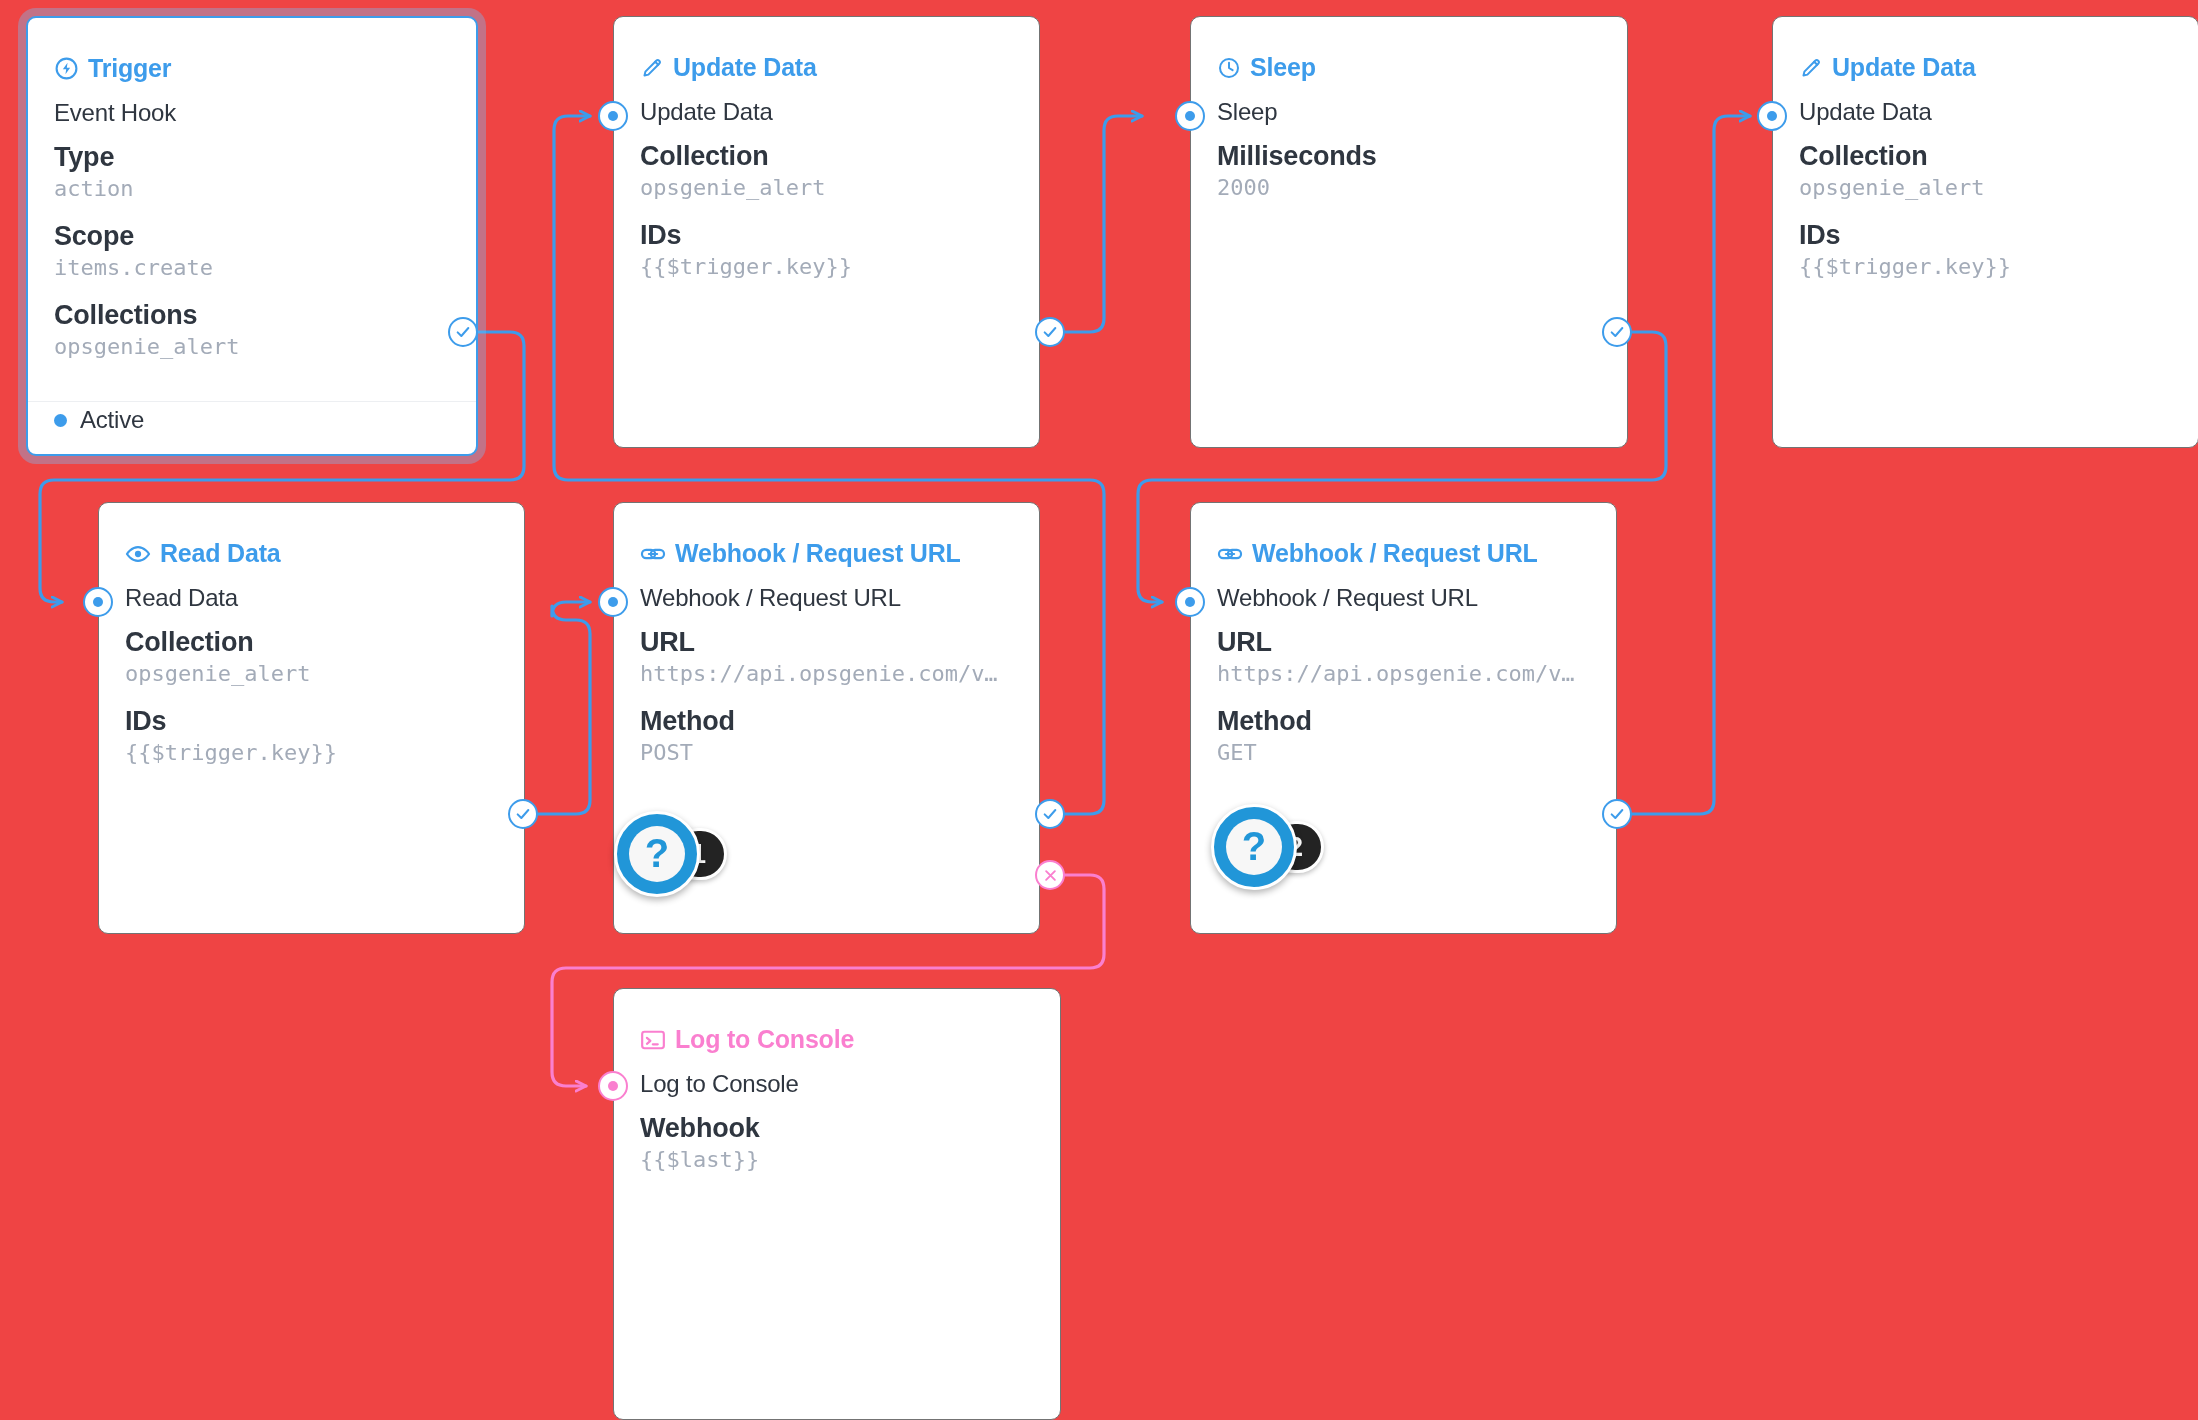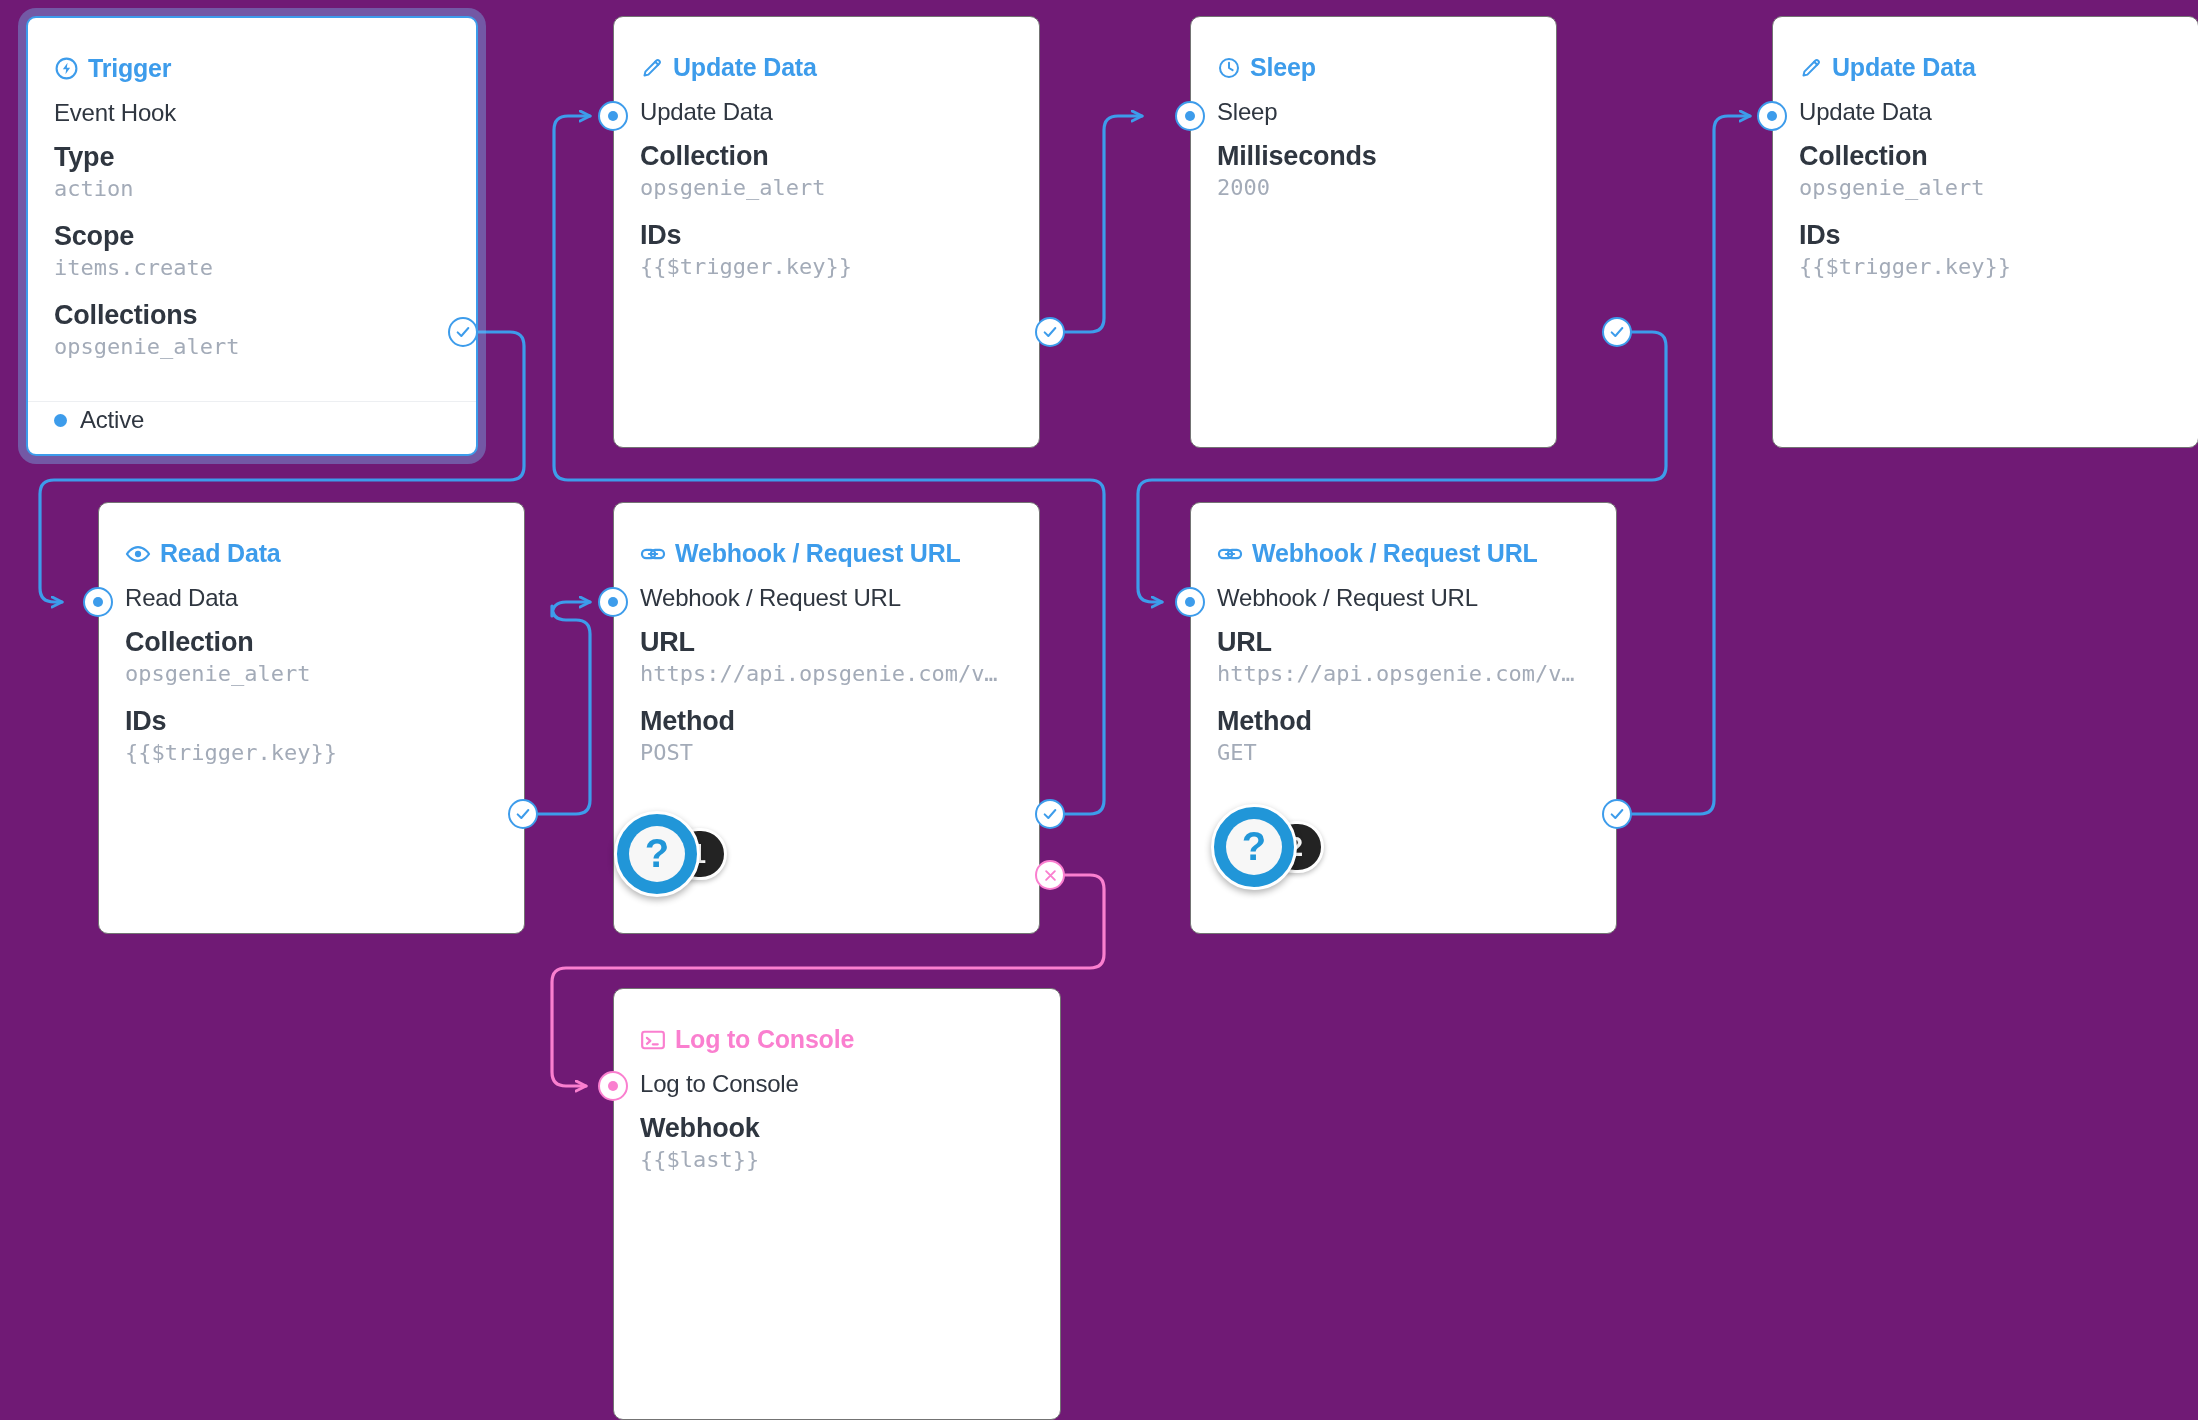--- a/index.html
+++ b/index.html
@@ -5,21 +5,21 @@
   html, body {
     margin: 0;
     padding: 0;
     background: #ffffff;
     font-family: "Liberation Sans", sans-serif;
   }
   #canvas {
     position: relative;
     width: 2198px;
     height: 1420px;
-    background: #701a75;
+    background: #ef4444;
     overflow: hidden;
   }
   #edges {
     position: absolute;
     left: 0; top: 0;
     width: 2198px;
     height: 1420px;
     pointer-events: none;
     z-index: 1;
   }
@@ -265,21 +265,21 @@
       </div>
     </div>
   </div>
   <div class="port in" style="left:598px; top:101px;"></div>
   <div class="port out" style="left:1035px; top:317px;">
     <svg width="16" height="16" viewBox="0 0 24 24" fill="none" stroke="#3d9ceb" stroke-width="3" stroke-linecap="round" stroke-linejoin="round">
       <path d="M4 12.5 L9.5 18 L20 6"></path>
     </svg>
   </div>
 
-  <div class="node" style="left:1190px; top:16px; width:367px; height:432px;">
+  <div class="node" style="left:1190px; top:16px; width:438px; height:432px;">
     <div class="node-title">
       <span>
         <svg width="24" height="24" viewBox="0 0 24 24" fill="none" stroke="#3d9ceb" stroke-width="2" stroke-linecap="round" stroke-linejoin="round">
           <circle cx="12" cy="12" r="9"></circle>
           <path d="M12 6.8 V12 L15.6 14.2"></path>
         </svg>
       </span>
       <span>Sleep</span>
     </div>
     <div class="node-body">

